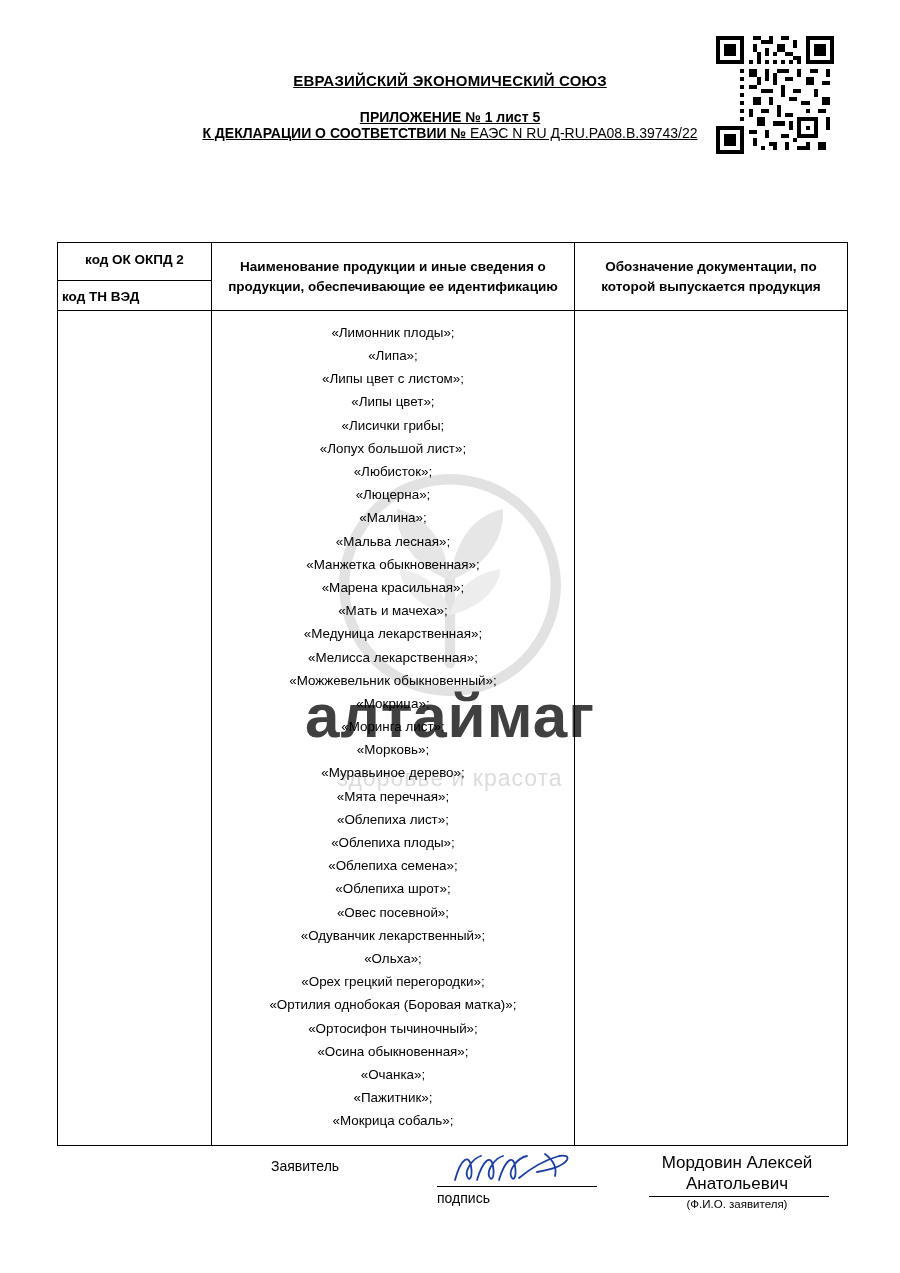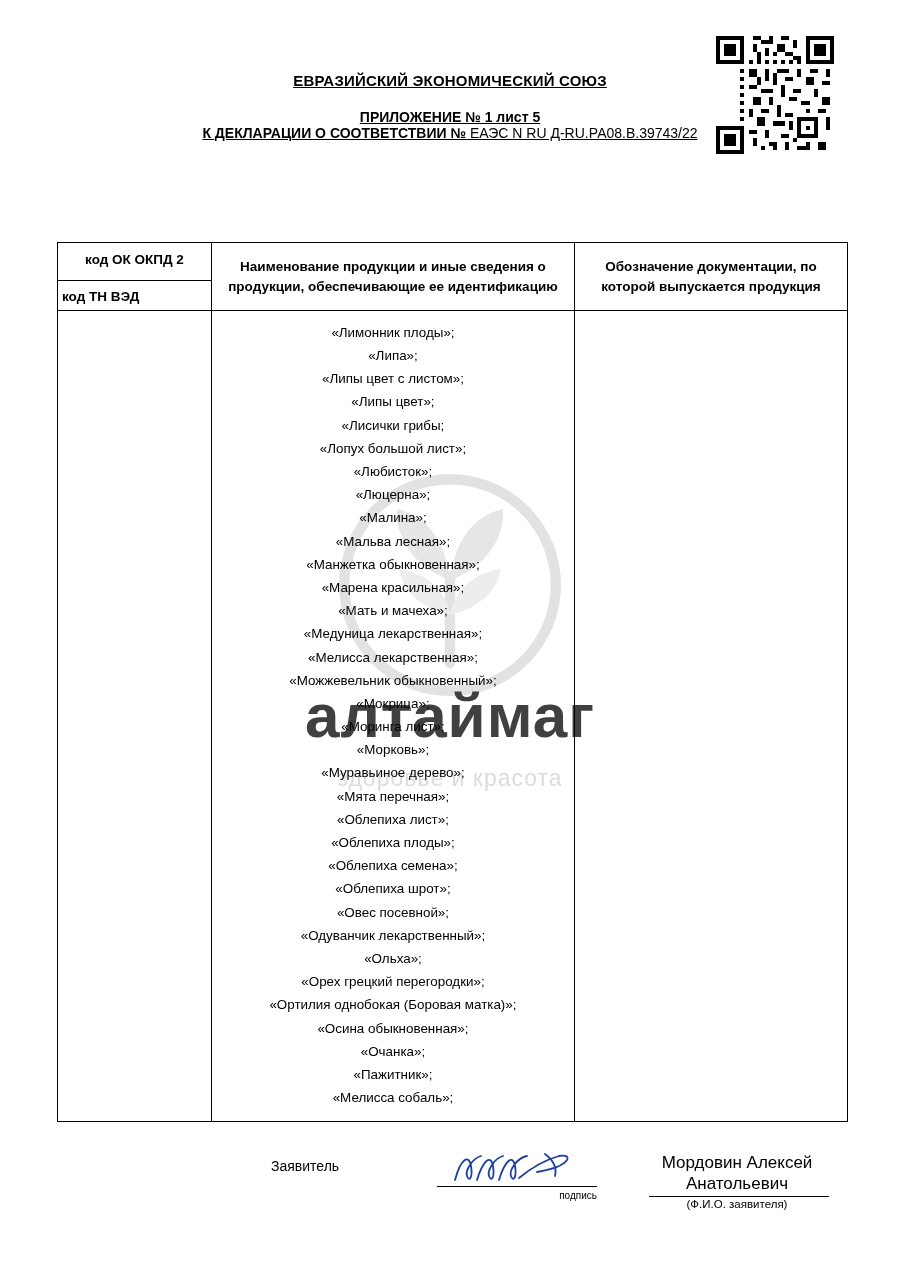--- a/index.html
+++ b/index.html
@@ -172,22 +172,22 @@
     left: 380px;
     top: 38px;
     width: 160px;
     border-bottom: 1px solid #000;
   }
   .sig-podpis {
     position: absolute;
     left: 380px;
     top: 42px;
     width: 160px;
-    text-align: right;
-    font-size: 10px;
+    text-align: left;
+    font-size: 14px;
   }
   .sig-scribble {
     position: absolute;
     left: 392px;
     top: 2px;
     width: 130px;
     height: 36px;
   }
   .sig-name {
     position: absolute;
@@ -382,24 +382,25 @@
         <li>«Мята перечная»;</li>
         <li>«Облепиха лист»;</li>
         <li>«Облепиха плоды»;</li>
         <li>«Облепиха семена»;</li>
         <li>«Облепиха шрот»;</li>
         <li>«Овес посевной»;</li>
         <li>«Одуванчик лекарственный»;</li>
         <li>«Ольха»;</li>
         <li>«Орех грецкий перегородки»;</li>
         <li>«Ортилия однобокая (Боровая матка)»;</li>
+        <li>«Ортосифон тычиночный»;</li>
         <li>«Осина обыкновенная»;</li>
         <li>«Очанка»;</li>
         <li>«Пажитник»;</li>
-        <li>«Мелисса собаль»;</li>
+        <li>«Мокрица собаль»;</li>
       </ul>
     </div>
     <div class="col3"></div>
   </div>
 </div>
 
 <div class="sig">
   <div class="sig-label">Заявитель</div>
   <svg class="sig-scribble" viewBox="0 0 130 36">
     <g fill="none" stroke="#1d3fa0" stroke-width="1.8" stroke-linecap="round">

